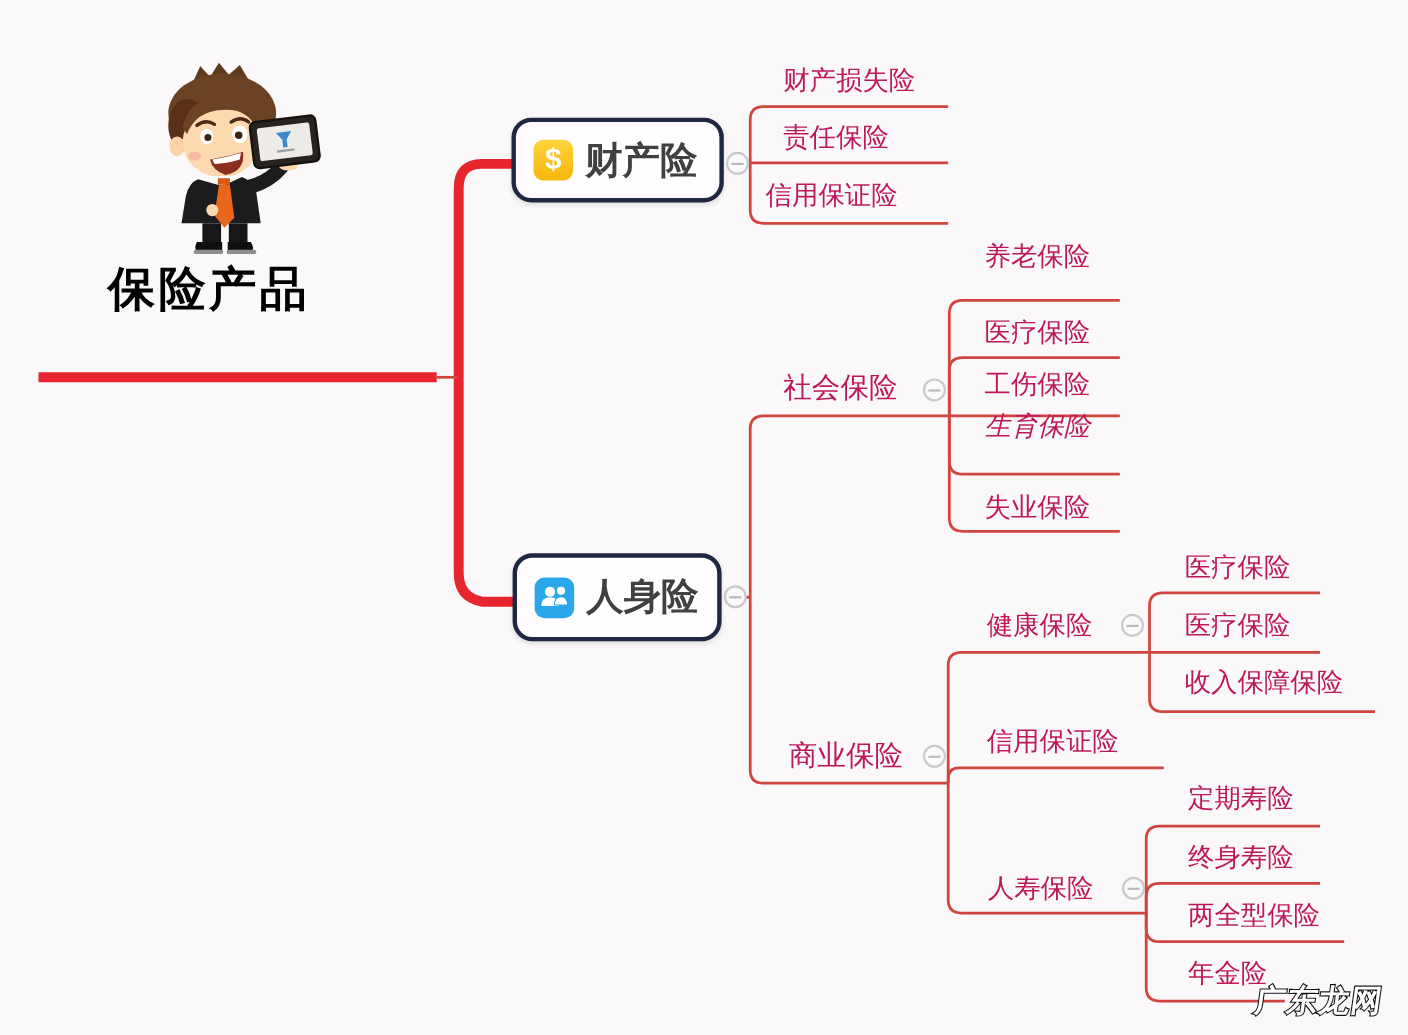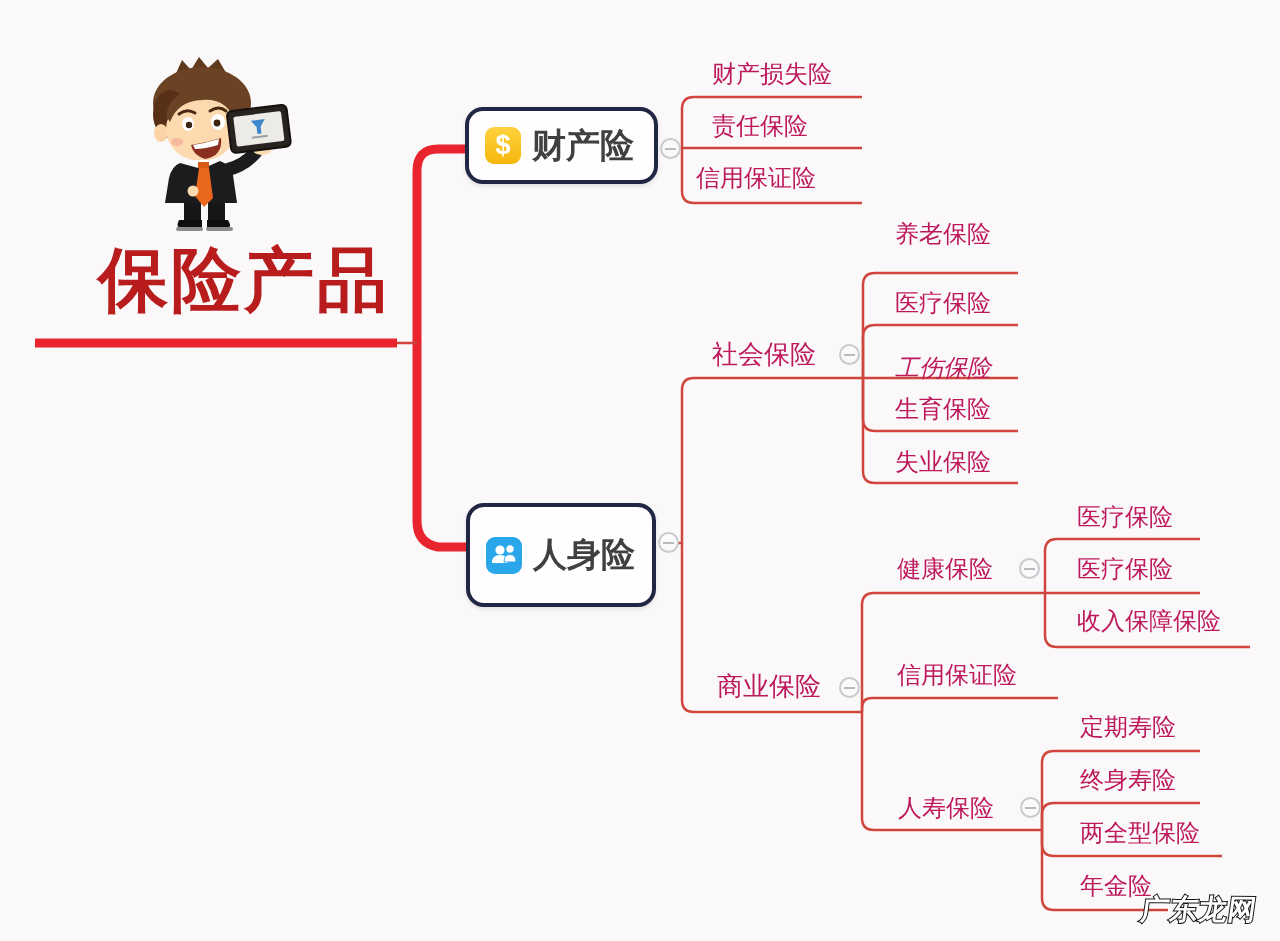--- a/index.html
+++ b/index.html
@@ -5,22 +5,22 @@
   html,body{margin:0;padding:0;background:#ffffff;}
   #canvas{
     position:relative;width:1280px;height:941px;overflow:hidden;
     background:#faf8f8;
     font-family:"Liberation Sans","DejaVu Sans",sans-serif;
   }
   svg.lines{position:absolute;left:0;top:0;pointer-events:none;}
   
   .root-title{
     position:absolute;left:98px;top:234px;
-    font-size:70px;font-weight:800;letter-spacing:3px;
-    color:#b91c1c;white-space:nowrap;
+    font-size:43px;font-weight:800;letter-spacing:3px;
+    color:#000000;white-space:nowrap;
   }
   
   .node{
     position:absolute;box-sizing:border-box;
     background:#fffdfd;border:4px solid #1f2742;border-radius:18px;
     display:flex;align-items:center;gap:11px;padding:0 16px;
     box-shadow:0 2px 4px rgba(40,40,60,.12);
   }
   .node .node-label{font-size:34px;font-weight:800;color:#404040;white-space:nowrap;}
   .icon-sq{width:36px;height:37px;border-radius:9px;flex:0 0 auto;
@@ -142,43 +142,43 @@
   </svg>
 
   <div class="root-title">保险产品</div>
 
   <div class="node" style="left:465px;top:107px;width:193px;height:77px;">
     <span class="icon-sq icon-dollar">$</span>
     <span class="node-label">财产险</span>
   </div>
   <span class="toggle" style="left:660px;top:138px;"></span>
 
-  <div class="node" style="left:466px;top:503px;width:190px;height:104px;">
+  <div class="node" style="left:466px;top:503px;width:190px;height:80px;">
     <span class="icon-sq icon-people">
       <svg width="28" height="26" viewBox="0 0 28 26">
         <circle cx="10" cy="8" r="4.6" fill="#fff"></circle>
         <path d="M2,21 Q2,13 10,13 Q18,13 18,21 Z" fill="#fff"></path>
         <circle cx="20" cy="7" r="4.2" fill="#fff" stroke="#2aa7ea" stroke-width="1"></circle>
         <path d="M14,20 Q14,12.5 20,12.5 Q26,12.5 26,20 Z" fill="#fff" stroke="#2aa7ea" stroke-width="1"></path>
       </svg>
     </span>
     <span class="node-label">人身险</span>
   </div>
   <span class="toggle" style="left:658px;top:532px;"></span>
 
   <div class="lbl" style="left:712px;top:60px;">财产损失险</div>
   <div class="lbl" style="left:712px;top:112px;">责任保险</div>
   <div class="lbl" style="left:696px;top:164px;">信用保证险</div>
 
-  <div class="lbl l2" style="left:712px;top:340px;">社会保险</div>
+  <div class="lbl l2" style="left:712px;top:340px;font-family:Liberation Mono, monospace;">社会保险</div>
   <span class="toggle" style="left:839px;top:344px;"></span>
   <div class="lbl" style="left:895px;top:220px;">养老保险</div>
   <div class="lbl" style="left:895px;top:289px;">医疗保险</div>
-  <div class="lbl" style="left:895px;top:354px;font-style:italic;">工伤保险</div>
-  <div class="lbl" style="left:895px;top:395px;">生育保险</div>
+  <div class="lbl" style="left:895px;top:336px;">工伤保险</div>
+  <div class="lbl" style="left:895px;top:374px;font-style:italic;">生育保险</div>
   <div class="lbl" style="left:895px;top:448px;text-align:right;">失业保险</div>
 
   <div class="lbl l2" style="left:717px;top:672px;">商业保险</div>
   <span class="toggle" style="left:839px;top:677px;"></span>
 
   <div class="lbl" style="left:897px;top:555px;">健康保险</div>
   <span class="toggle" style="left:1019px;top:558px;"></span>
   <div class="lbl" style="left:1077px;top:503px;">医疗保险</div>
   <div class="lbl" style="left:1077px;top:555px;">医疗保险</div>
   <div class="lbl" style="left:1077px;top:607px;">收入保障保险</div>

